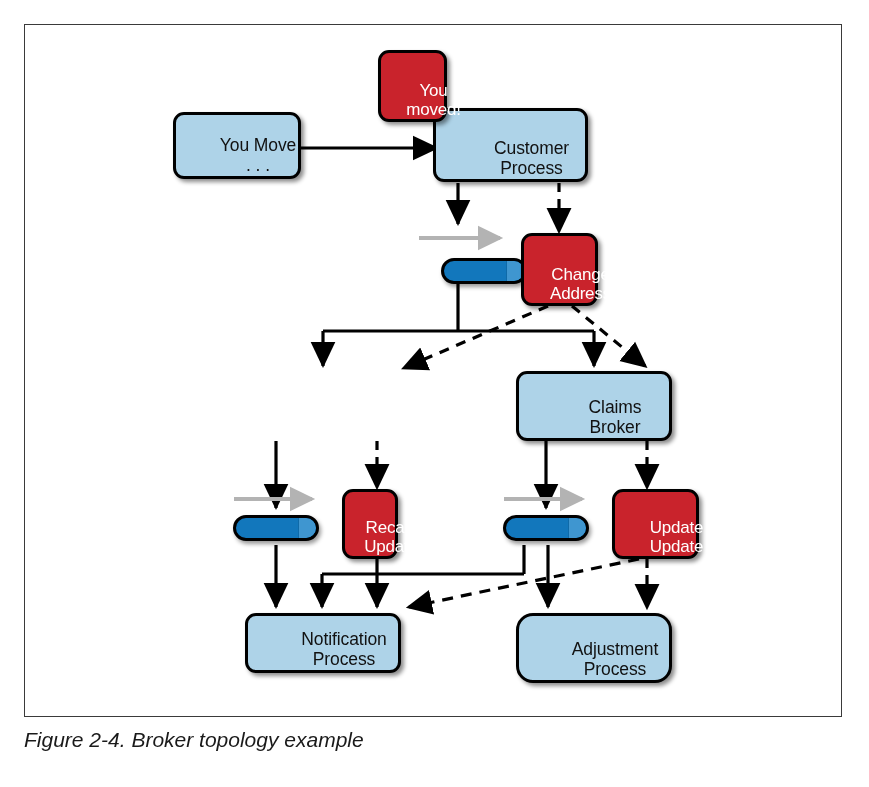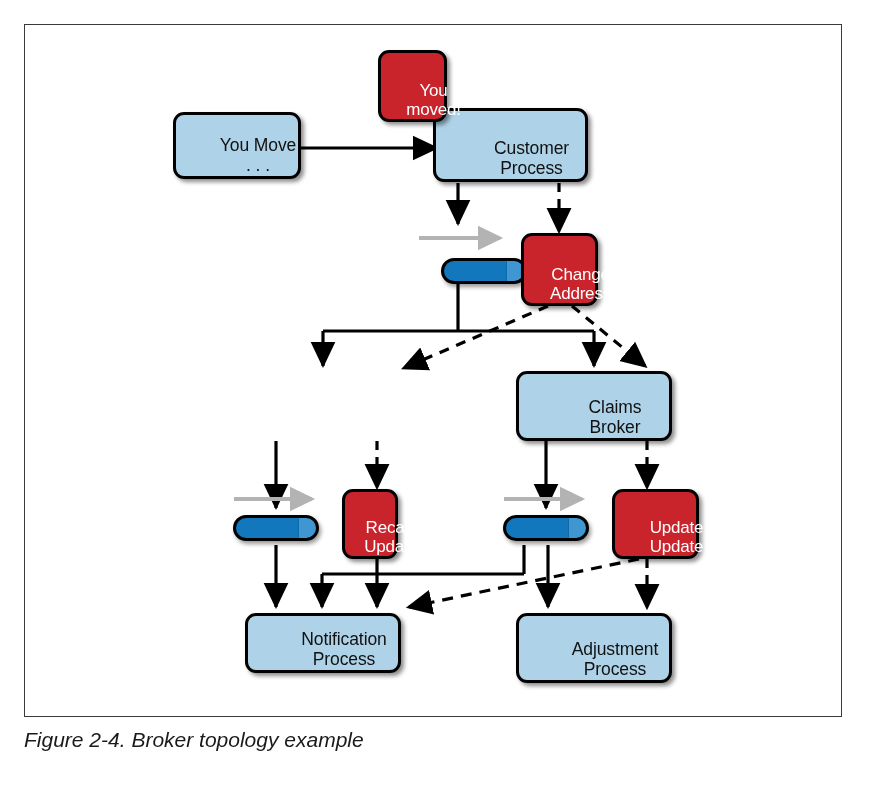--- a/index.html
+++ b/index.html
@@ -216,21 +216,21 @@
     </span>
   </div>
 
   <div class="node node-process" style="left:245px; top:613px; width:156px; height:60px;">
     <span>
       <span>Notification</span><br>
       <span>Process</span>
     </span>
   </div>
 
-  <div class="node node-process" style="left:516px; top:613px; width:156px; height:70px;">
+  <div class="node node-process" style="left:516px; top:613px; width:156px; height:70px;border-radius:17px;">
     <span>
       <span>Adjustment</span><br>
       <span>Process</span>
     </span>
   </div>
 
 </div>
 
 <div class="caption">Figure 2-4. Broker topology example</div>
 

